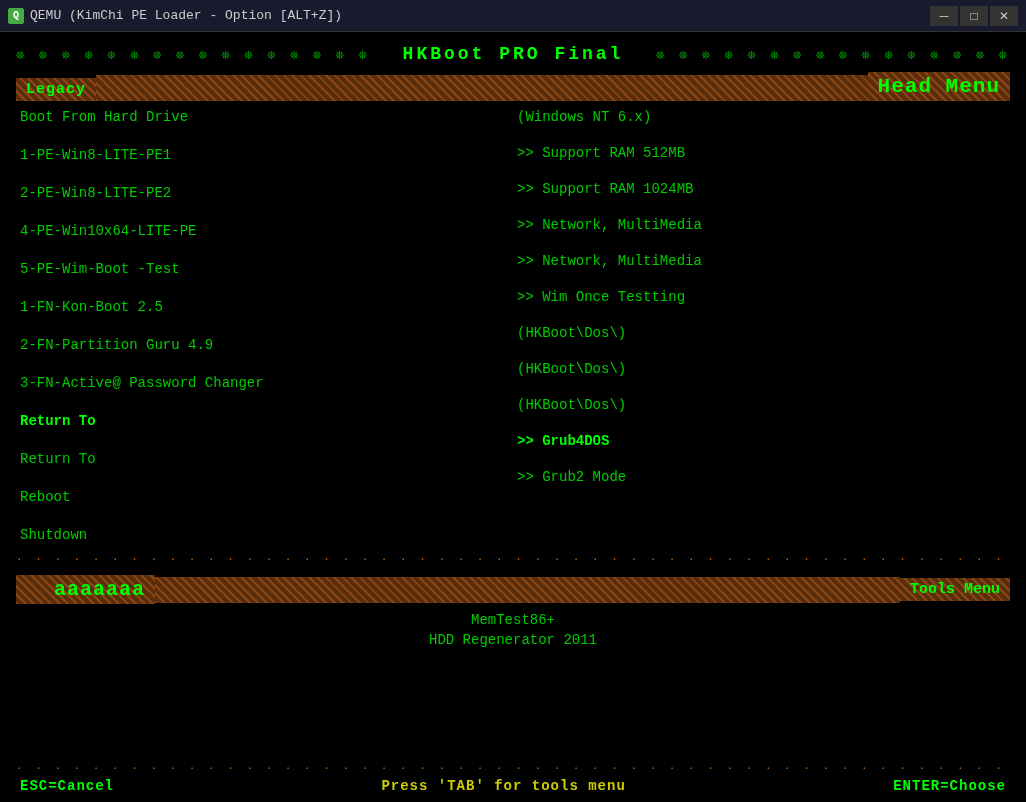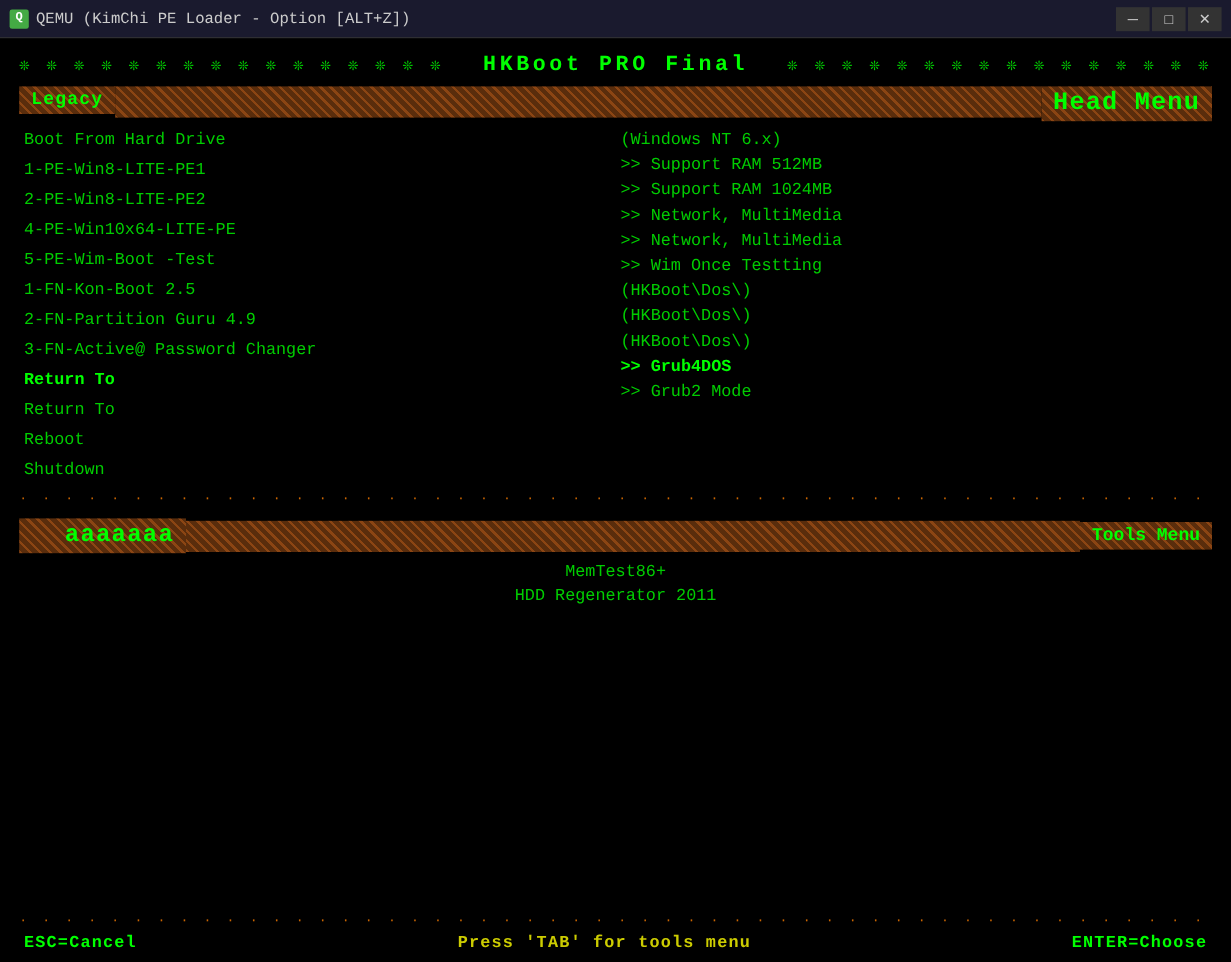--- a/index.html
+++ b/index.html
@@ -65,21 +65,21 @@
       background: #000;
       padding: 8px 16px;
       height: calc(802px - 32px);
       display: flex;
       flex-direction: column;
     }
 
     
     .section-header {
       display: flex;
-      align-items: flex-start;
+      align-items: flex-end;
       margin: 4px 0;
     }
     .hatch-left {
       background: repeating-linear-gradient(
         45deg,
         #8B4513,
         #8B4513 2px,
         #5a2d0c 2px,
         #5a2d0c 6px
       );
@@ -119,27 +119,27 @@
     #menu-area {
       display: flex;
       flex-direction: row;
       gap: 0;
       margin: 2px 0;
     }
     #menu-left {
       flex: 1;
       display: flex;
       flex-direction: column;
-      gap: 5px;
+      gap: 18px;
     }
     #menu-right {
       flex: 1;
       display: flex;
       flex-direction: column;
-      gap: 1px;
+      gap: 16px;
     }
 
     .menu-item {
       color: #00cc00;
       font-size: 14px;
       padding: 2px 4px;
       white-space: nowrap;
     }
     .menu-item.highlight {
       color: #00ff00;

